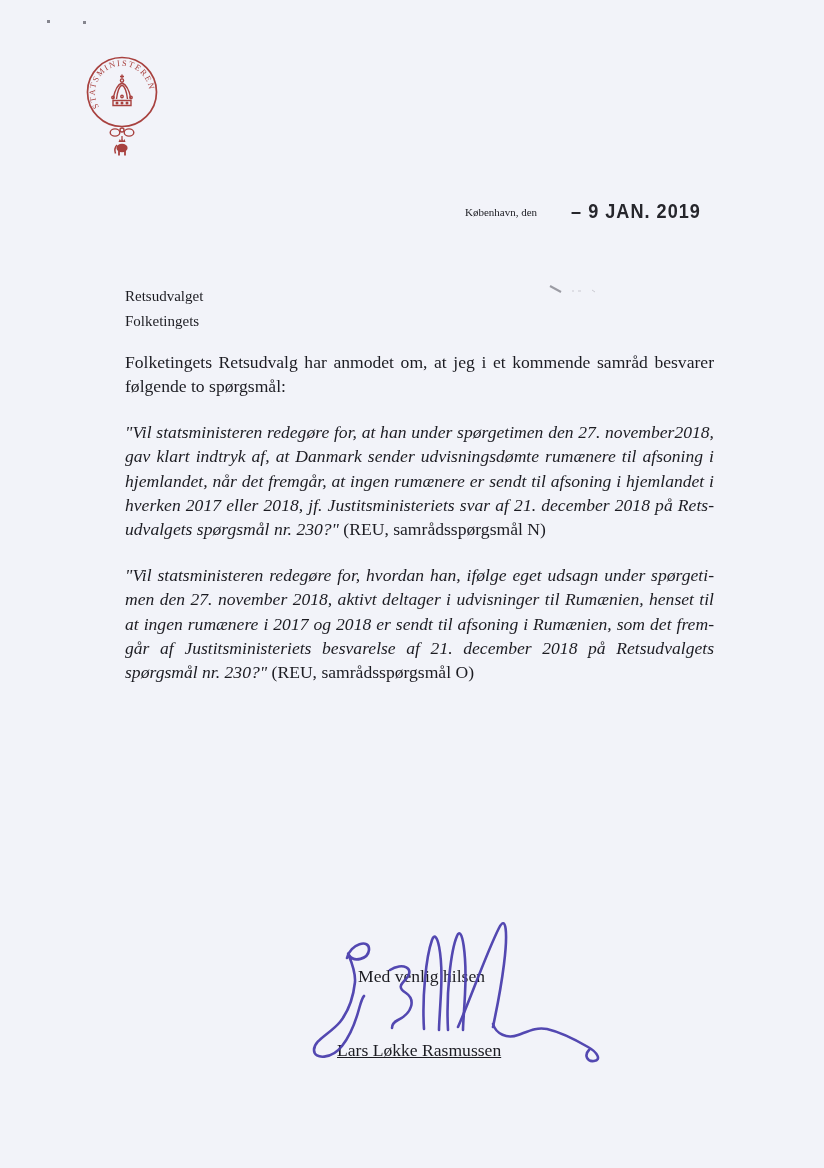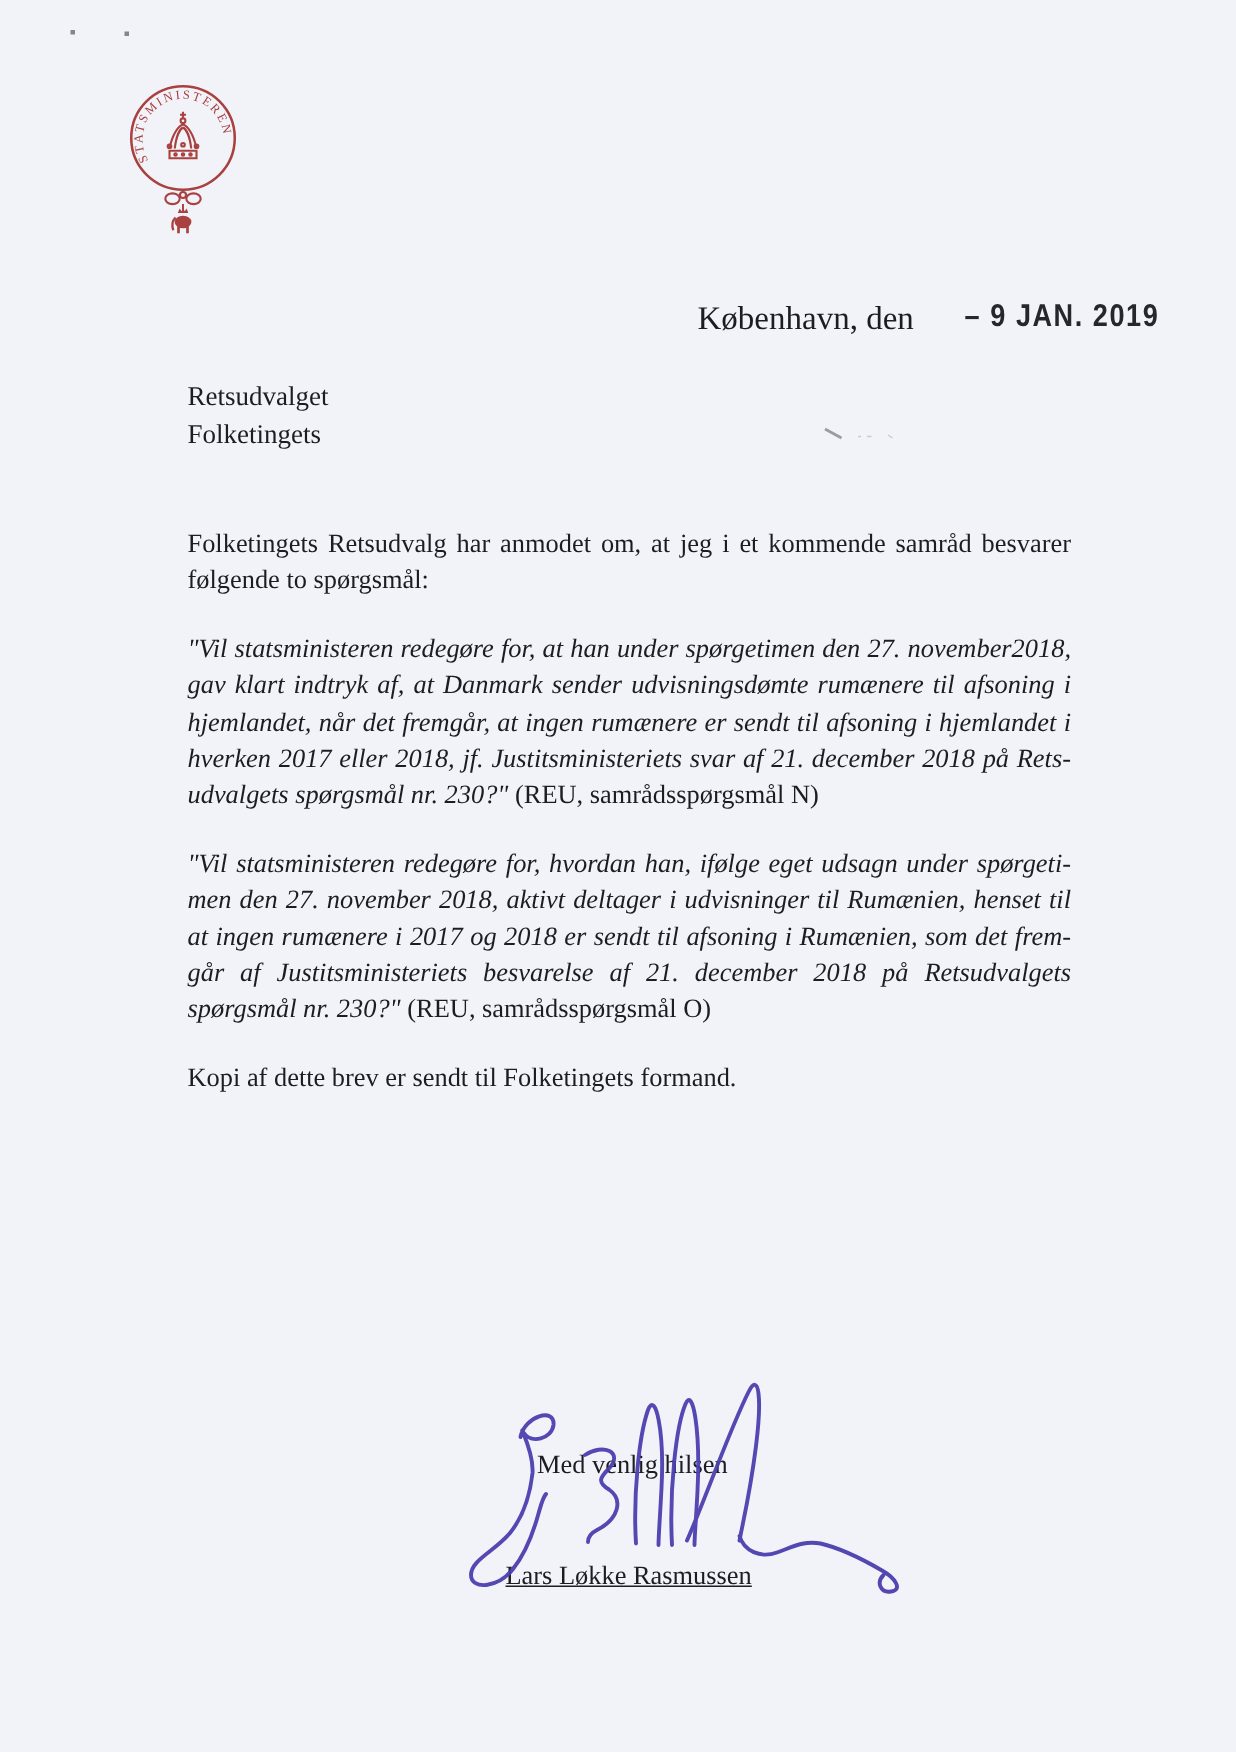--- a/index.html
+++ b/index.html
@@ -5,27 +5,27 @@
   html,body { margin:0; padding:0; }
   .page {
     position:relative; width:824px; height:1168px;
     background:#f2f3f9; overflow:hidden;
     font-family:"Liberation Serif", serif; color:#1c1c22;
   }
   .dot { position:absolute; width:3px; height:3px; background:#3c3c46; opacity:.6; }
   .pen-mark { position:absolute; left:548px; top:283px; width:60px; height:14px; opacity:.55; }
   .seal { position:absolute; left:84px; top:54px; }
   .dateline { position:absolute; left:465px; top:200px; display:flex; align-items:flex-start; }
-  .dateline-label { font-size:22px; line-height:24px; }
+  .dateline-label { font-size:11px; line-height:24px; }
   .stamp {
     font-family:"Liberation Sans", sans-serif; font-weight:700; font-size:21px;
     letter-spacing:1.2px; color:#26262c; white-space:nowrap;
     transform:scaleX(.86); transform-origin:left top; margin-left:34px; margin-top:-1px;
   }
-  .recipient { position:absolute; left:125px; top:252px; font-size:18px; line-height:24.5px; }
+  .recipient { position:absolute; left:125px; top:284px; font-size:15px; line-height:24.5px; }
   .body-text { position:absolute; left:125px; top:350px; width:589px; font-size:17.6px; line-height:24.4px;font-family:Liberation Serif, serif; }
   .body-text p { margin:0 0 21px 0; text-align:justify; hyphens:manual; }
   .quote-italic { font-style:italic; }
   .quote-suffix { font-style:normal; }
   .salutation { position:absolute; left:358px; top:966px; font-size:17.6px; }
   .signer { position:absolute; left:337px; top:1040px; font-size:17.6px;text-decoration:underline; }
   .signature-svg { position:absolute; left:298px; top:912px; pointer-events:none; }
 </style>
 </head>
 <body>
@@ -88,21 +88,20 @@
 
   <div class="recipient">
     <div>Retsudvalget</div>
     <div>Folketingets</div>
   </div>
 
   <div class="body-text">
     <p>Folketingets Retsudvalg har anmodet om, at jeg i et kommende samråd besvarer følgende to spørgsmål:</p>
     <p><span class="quote-italic">"Vil statsministeren redegøre for, at han under spørgetimen den 27. november2018, gav klart indtryk af, at Danmark sender udvisningsdømte rumænere til afsoning i hjemlandet, når det fremgår, at ingen rumænere er sendt til afsoning i hjemlandet i hverken 2017 eller 2018, jf. Justitsministeriets svar af 21. december 2018 på Rets­udvalgets spørgsmål nr. 230?"</span><span class="quote-suffix"> (REU, samrådsspørgsmål N)</span></p>
     <p><span class="quote-italic">"Vil statsministeren redegøre for, hvordan han, ifølge eget udsagn under spørgeti­men den 27. november 2018, aktivt deltager i udvisninger til Rumænien, henset til at ingen rumænere i 2017 og 2018 er sendt til afsoning i Rumænien, som det frem­går af Justitsministeriets besvarelse af 21. december 2018 på Retsudvalgets spørgsmål nr. 230?"</span><span class="quote-suffix"> (REU, samrådsspørgsmål O)</span></p>
-    <p>Kopi af dette brev er sendt til Folketingets formand.</p>
   </div>
 
   <div class="salutation">Med venlig hilsen</div>
   <div class="signer">Lars Løkke Rasmussen</div>
 
   <svg class="signature-svg" width="340" height="165" viewBox="0 0 340 165">
     <g fill="none" stroke-width="2.6" stroke-linecap="round" stroke-linejoin="round" opacity=".95" stroke="#4b3fae">
       <path d="M49,46 C52,32 72,26 71,38 C70,47 56,51 51,43 C47,36 58,56 57,70 C55,88 50,100 42,110 C32,122 16,128 16,138 C16,148 34,147 44,134 C52,124 58,108 61,97 C63,90 64,86 66,84"></path>
       <path d="M92,58 C104,50 118,56 108,67 C102,73 100,76 108,81 C118,88 114,101 100,108 C96,110 94,113 94,116"></path>
       <path d="M126,117 C124,85 128,45 134,28 C139,15 145,42 143,80 C142,100 141,112 141,118"></path>

